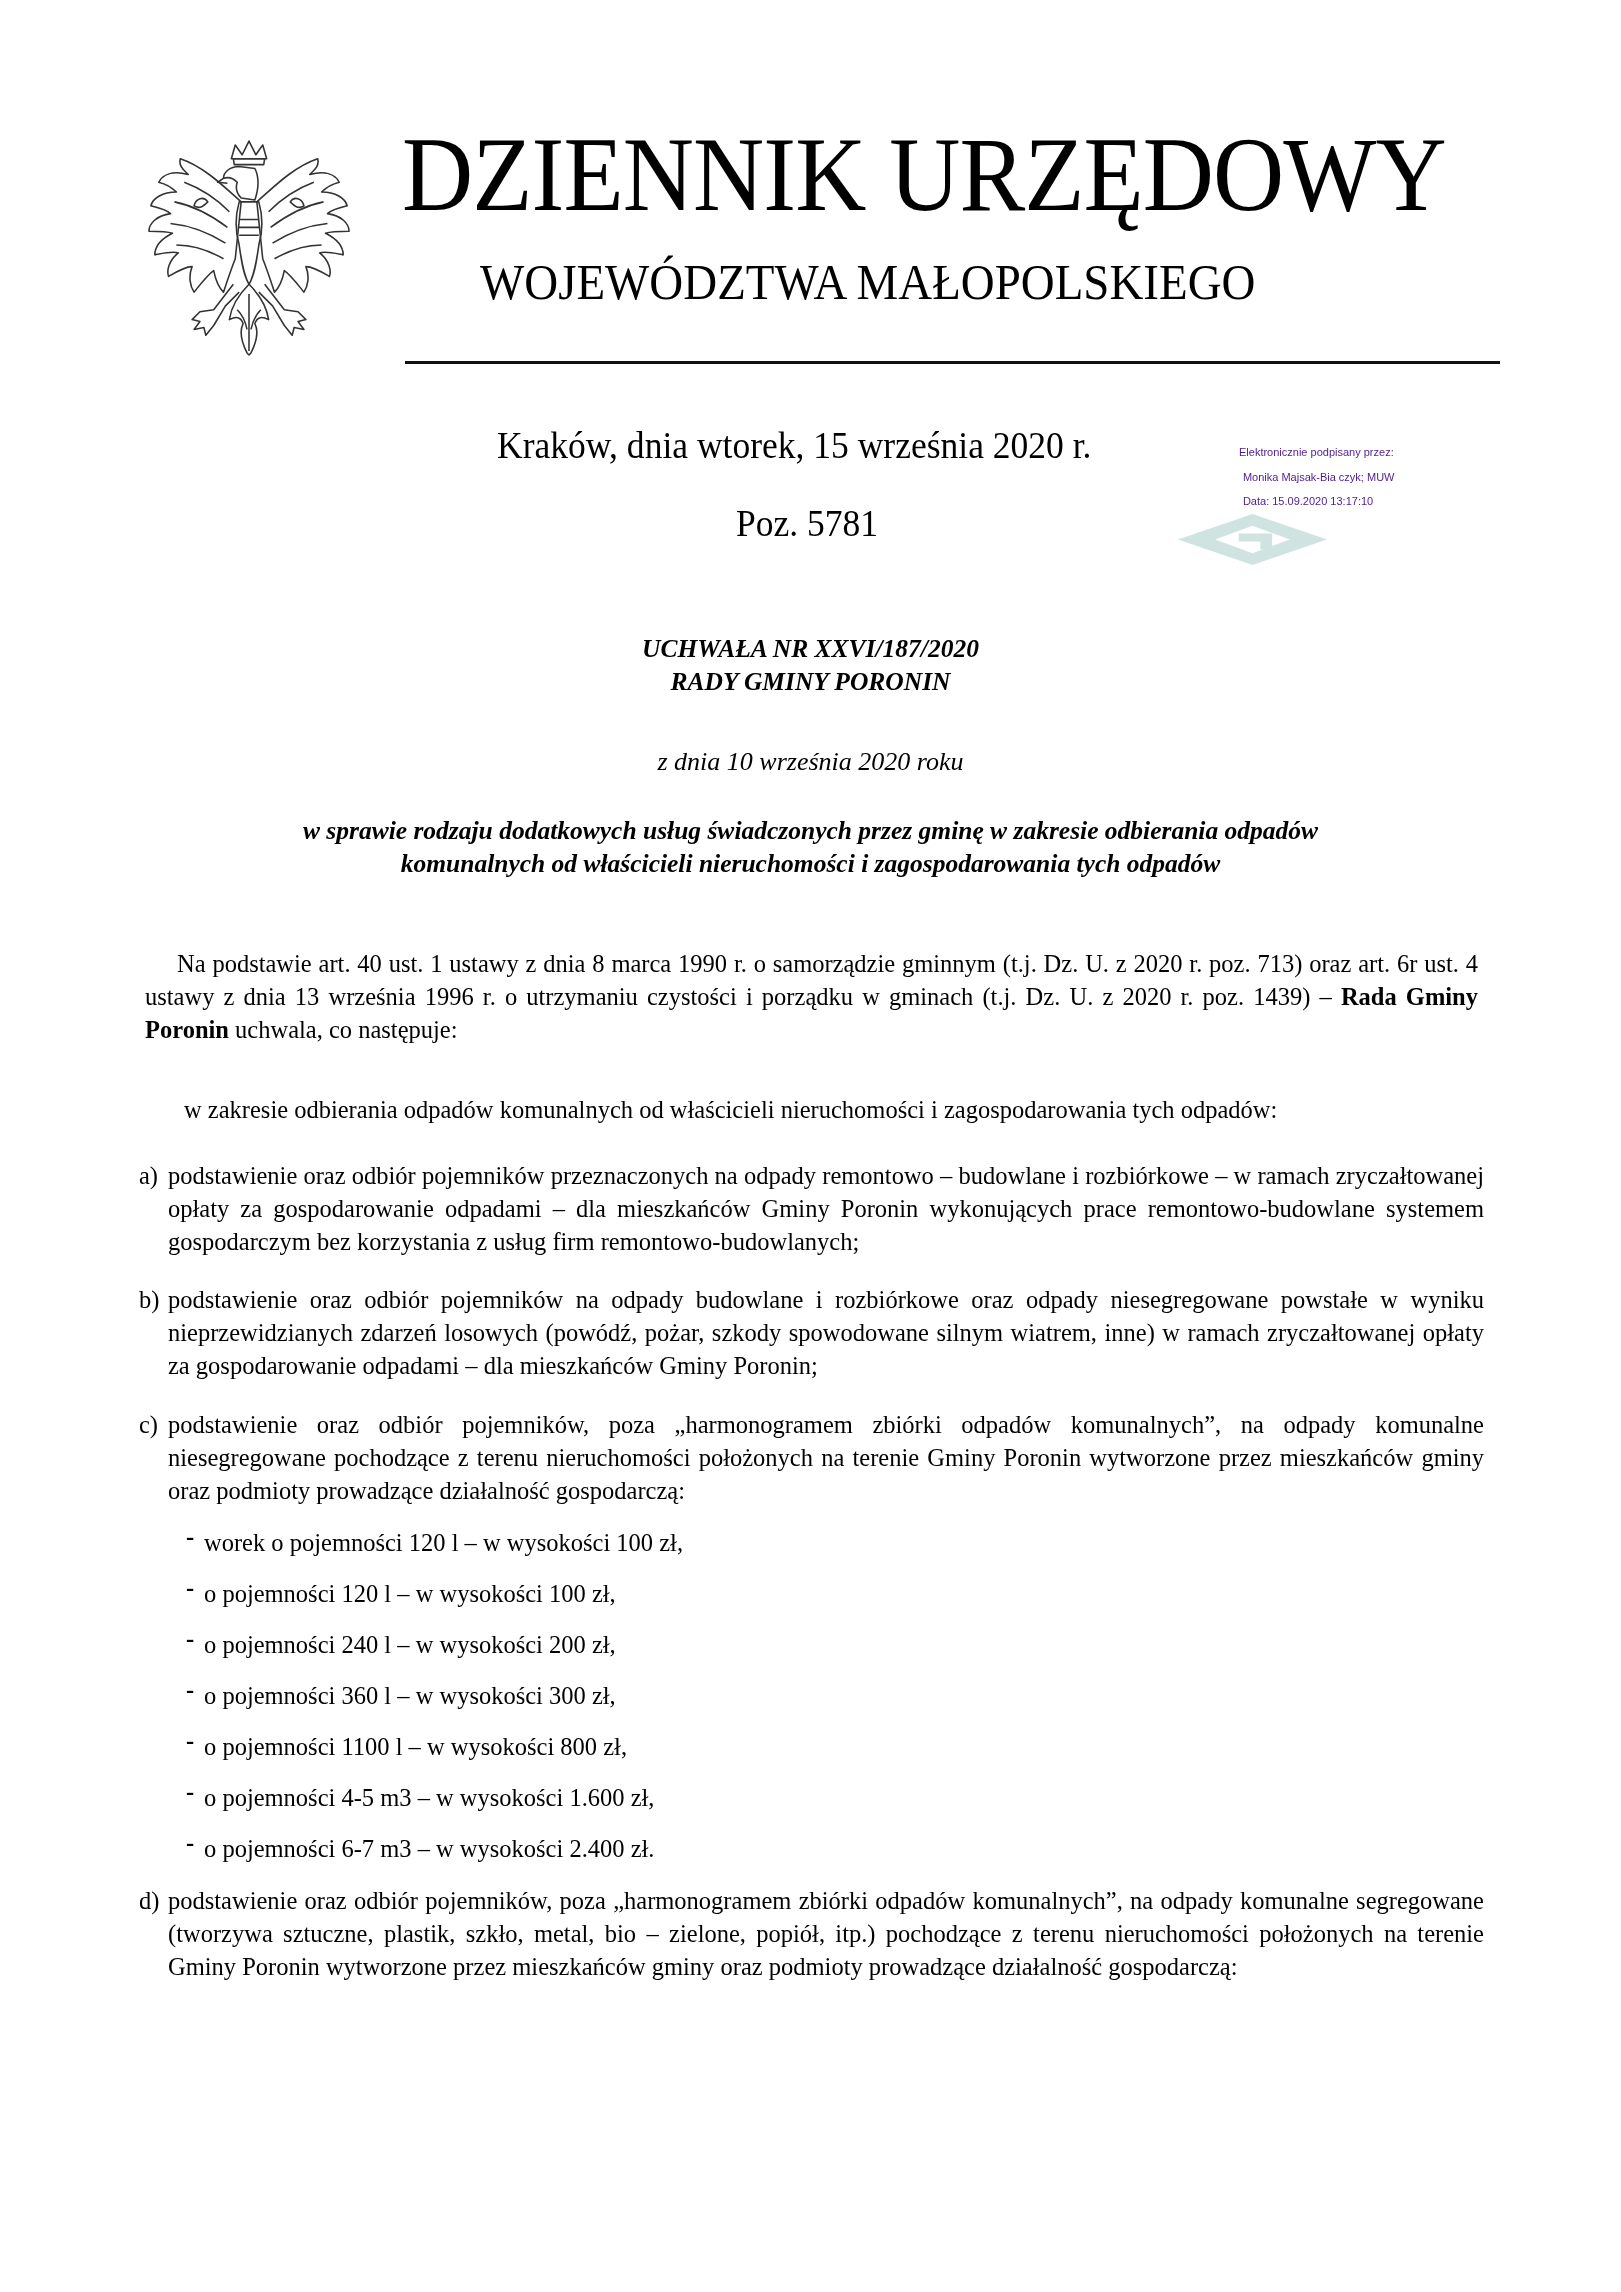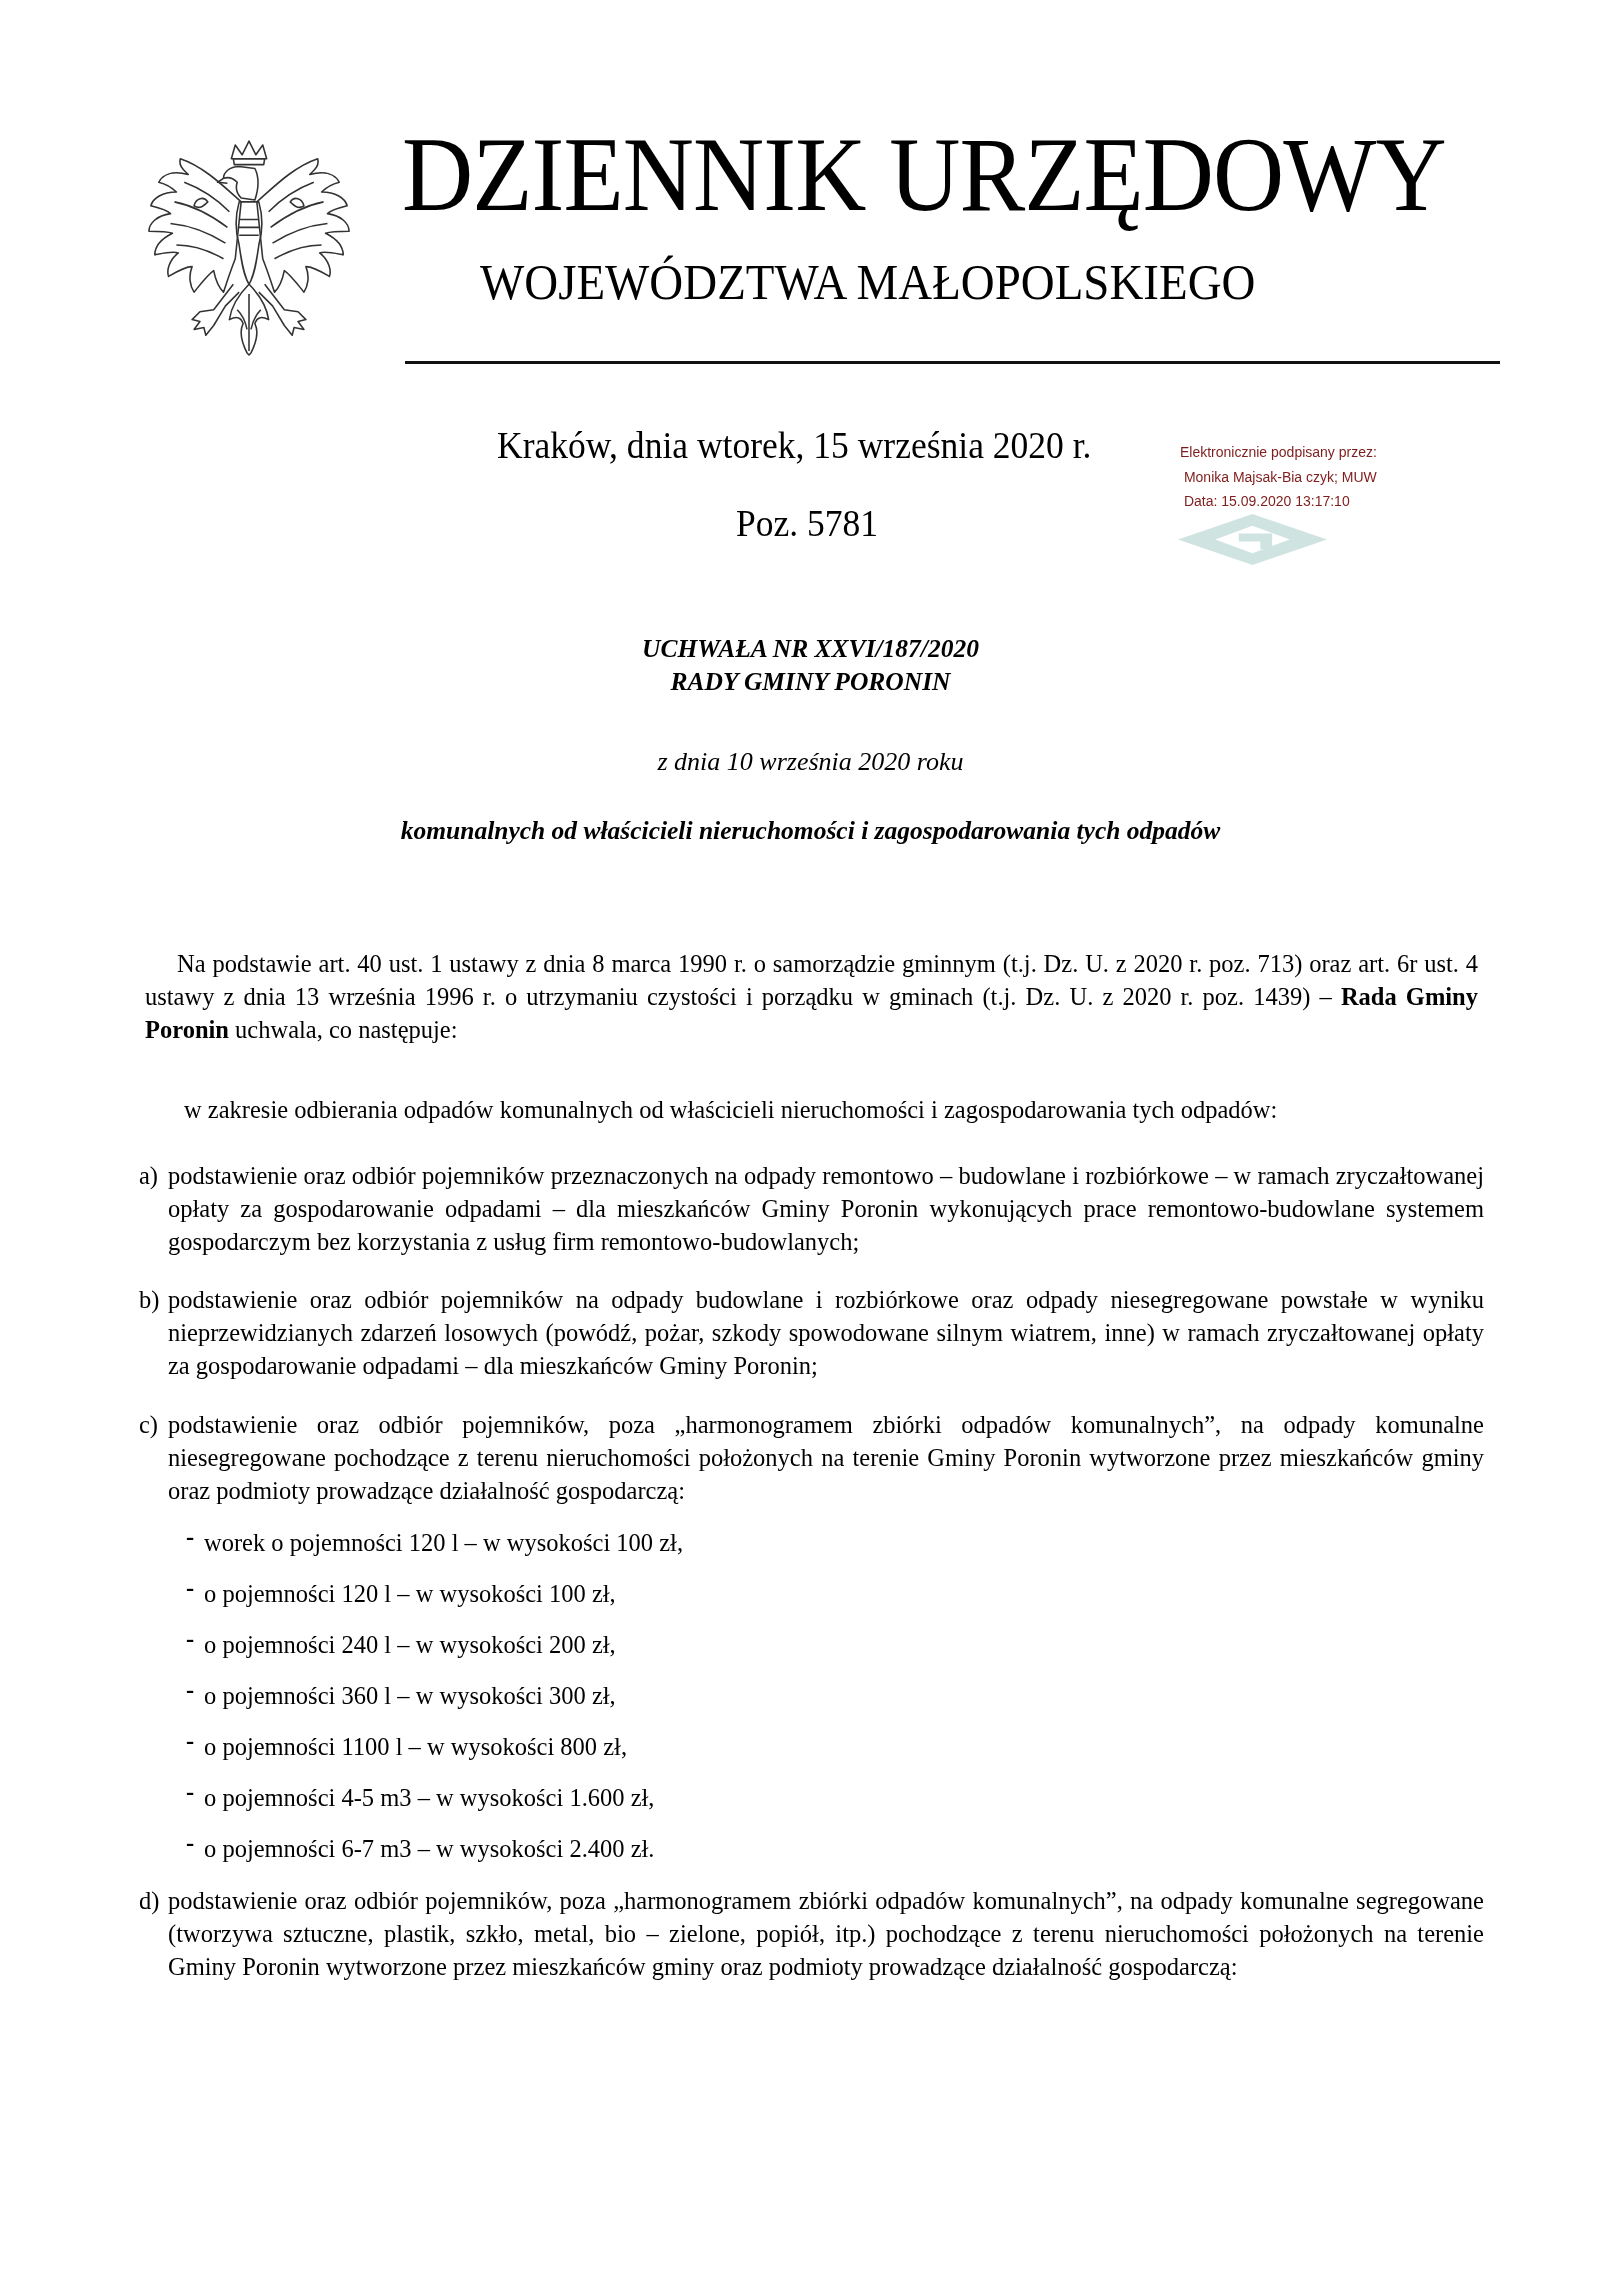--- a/index.html
+++ b/index.html
@@ -6,21 +6,21 @@
   body { width: 1621px; height: 2293px; position: relative; overflow: hidden;
          font-family: "Liberation Serif", serif; color: #000; }
   .abs { position: absolute; }
   .eagle { left: 145px; top: 137px; width: 208px; height: 221px; }
   .title-main { left: 402px; top: 116px; width: 1104px; font-size: 106px; line-height: 118px;
                 letter-spacing: -1px; white-space: nowrap; text-align: center; transform: scaleX(0.93); transform-origin: left top; }
   .title-sub { left: 480px; top: 253px; font-size: 51px; line-height: 59px; white-space: nowrap; transform: scaleX(0.92); transform-origin: left top; }
   .rule { left: 405px; top: 361px; width: 1095px; height: 2.9px; background: #111; }
   .date-line { left: 497px; top: 424px; font-size: 37px; line-height: 43px; white-space: nowrap; transform: scaleX(0.96); transform-origin: left top; }
   .poz { left: 736px; top: 502px; font-size: 37px; line-height: 43px; white-space: nowrap; transform: scaleX(0.96); transform-origin: left top; }
-  .sig { left: 1180px; top: 440px; font-family: "Liberation Sans", sans-serif; font-size: 14px; line-height: 24.5px; color: #7f1d1d; }
+  .sig { left: 1239px; top: 440px; font-family: "Liberation Sans", sans-serif; font-size: 11px; line-height: 24.5px; color: #4c1d95; }
   .sig div { white-space: nowrap; }
   .sig .indent { padding-left: 3.9px; }
   .stamp { left: 1176px; top: 512px; width: 153px; height: 55px; }
   .center { left: 98px; width: 1425px; text-align: center; font-style: italic; }
   .bold { font-weight: bold; }
   .res-title { top: 632px; font-size: 25.5px; line-height: 33px; }
   .res-date { top: 745px; font-size: 26px; line-height: 33px; }
   .res-subject { top: 814px; font-size: 25.5px; line-height: 33px; }
   .body { left: 139px; width: 1345px; font-size: 24.5px; line-height: 33px; text-align: justify; }
   .para { margin: 6px; }
@@ -86,20 +86,21 @@
   <path d="M40 28 L78 14 L116 28 L78 42 Z" fill="#ffffff"></path>
   <path d="M64 22 L98 22 L98 38 L86 38 L86 30 L64 30 Z" fill="#cfe4e1"></path>
 </svg>
 
 <div class="abs center bold res-title">
   <div>UCHWAŁA NR XXVI/187/2020</div>
   <div>RADY GMINY PORONIN</div>
 </div>
 <div class="abs center res-date">z dnia 10 września 2020 roku</div>
 <div class="abs center bold res-subject">
+  <div>w sprawie rodzaju dodatkowych usług świadczonych przez gminę w zakresie odbierania odpadów</div>
   <div>komunalnych od właścicieli nieruchomości i zagospodarowania tych odpadów</div>
 </div>
 
 <div class="abs body" style="top: 941px;">
   <p class="para indent-first"><span>Na podstawie art. 40 ust. 1 ustawy z dnia 8 marca 1990 r. o samorządzie gminnym (t.j. Dz. U. z 2020 r. poz. 713) oraz art. 6r ust. 4 ustawy z dnia 13 września 1996 r. o utrzymaniu czystości i porządku w gminach (t.j. Dz. U. z 2020 r. poz. 1439) – </span><b>Rada Gminy Poronin</b><span> uchwala, co następuje:</span></p>
 
   <div class="gap-s"></div>
   <div class="gap-s"></div>
   <p class="para indent-first" style="text-indent: 39px;">w zakresie odbierania odpadów komunalnych od właścicieli nieruchomości  i zagospodarowania tych odpadów:</p>
 

